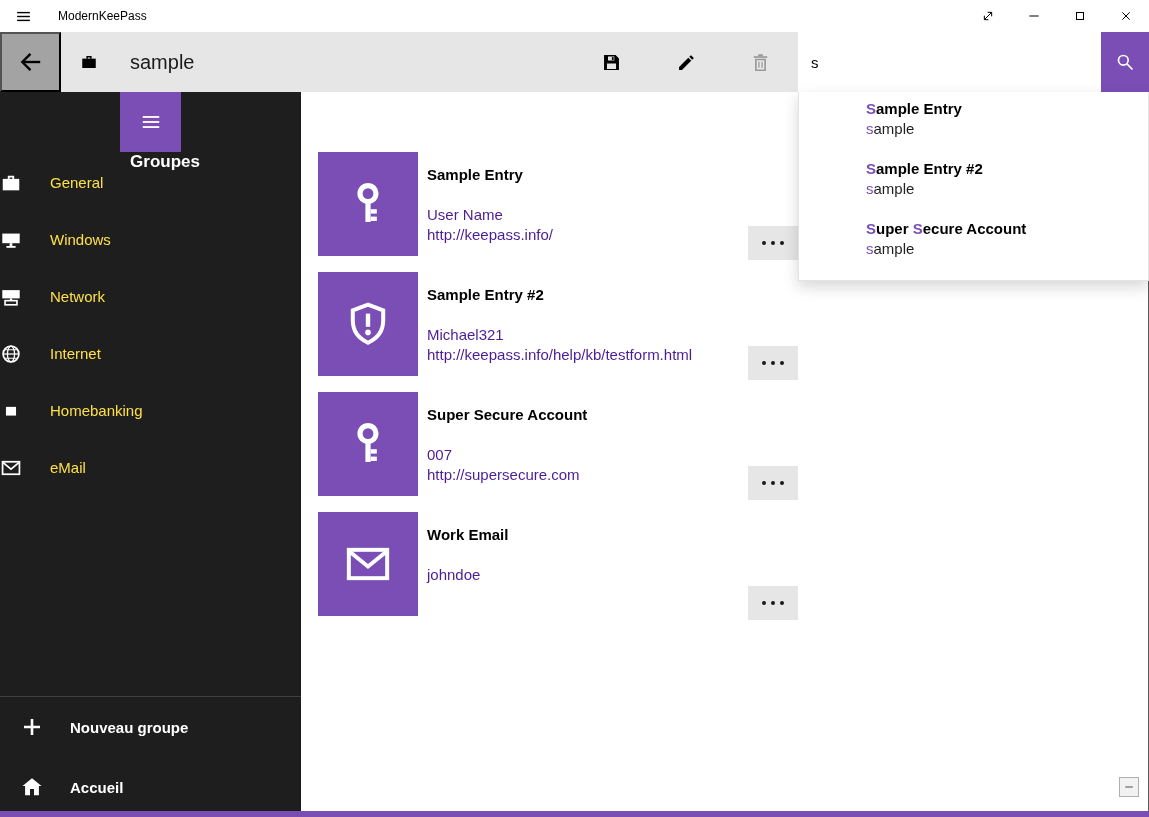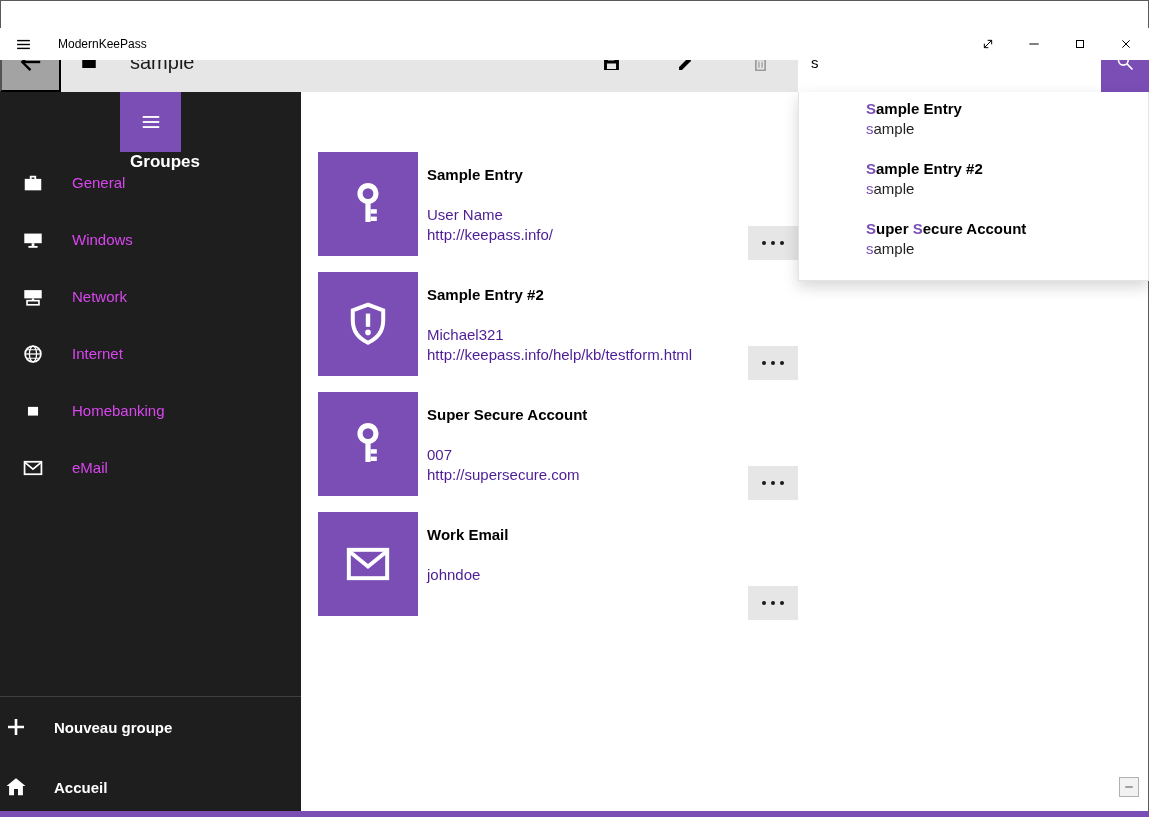--- a/index.html
+++ b/index.html
@@ -1,20 +1,20 @@
 <!DOCTYPE html>
 <html><head>
 <meta charset="utf-8">
 <style>
   html,body{margin:0;padding:0;background:#3c3c3c;font-family:"Liberation Sans",sans-serif;}
   .window{position:relative;width:1149px;height:817px;background:#fff;overflow:hidden;outline:1px solid #5a5a5a;outline-offset:-1px;cursor:default;}
   svg.icon{display:block;}
 
   
-  .titlebar{position:absolute;top:0;left:0;right:0;height:32px;background:#fff;display:flex;align-items:center;z-index:30;margin-top:28px;}
+  .titlebar{position:absolute;top:0;left:0;right:0;height:32px;background:#fff;display:flex;align-items:center;z-index:30;}
   .tb-burger{width:46px;height:32px;display:flex;align-items:center;justify-content:center;color:#000;}
   .tb-title{font-size:12px;color:#000;margin-left:12px;}
   .caption{margin-left:auto;display:flex;height:32px;}
   .cap-btn{width:46px;height:32px;display:flex;align-items:center;justify-content:center;color:#000;}
 
   
   .appbar{position:absolute;top:32px;left:0;right:0;height:60px;background:#e6e6e6;z-index:20;}
   .back-btn{position:absolute;left:0;top:0;width:61px;height:60px;background:#a3a3a3;display:flex;align-items:center;justify-content:center;color:#000;}
   .db-icon{position:absolute;left:80px;top:0;height:60px;display:flex;align-items:center;color:#000;}
   .db-title{position:absolute;left:130px;top:0;height:60px;display:flex;align-items:center;font-size:20px;color:#1b1b1b;}
@@ -32,26 +32,26 @@
   .sugg-title{font-size:15px;font-weight:bold;line-height:20px;color:#000;}
   .sugg-sub{font-size:15px;line-height:20px;color:#1f1f1f;}
   .hl{color:#7a4eb5;}
 
   
   .sidebar{position:absolute;left:0;top:92px;width:301px;bottom:0;background:#1e1e1e;color:#fff;z-index:10;}
   .sb-header{display:flex;height:60px;align-items:center;flex-direction:column;}
   .nav-toggle{width:61px;height:60px;background:#7a4eb5;display:flex;align-items:center;justify-content:center;color:#fff;flex:none;}
   .sb-heading{margin-left:29px;font-size:17px;font-weight:bold;}
   .group-list{margin-top:2px;}
-  .sb-item{display:flex;align-items:center;height:57px;padding-left:22px;color:#d946ef;}
+  .sb-item{display:flex;align-items:center;height:57px;color:#fde047;}
   .sb-icon{width:22px;display:flex;justify-content:center;color:#fff;}
   .sb-item .lbl{margin-left:28px;font-size:15px;}
   .sb-bottom{position:absolute;left:0;right:0;bottom:0;}
   .sb-divider{height:1px;background:#404040;}
-  .sb-action{display:flex;align-items:center;height:60px;padding-left:4px;color:#fff;}
+  .sb-action{display:flex;align-items:center;height:60px;padding-left:20px;color:#fff;}
   .sb-action .sb-icon{width:24px;}
   .sb-action .lbl{margin-left:26px;font-size:15px;font-weight:bold;}
 
   
   .entries{position:absolute;left:318px;top:152px;width:480px;z-index:5;}
   .entry-row{position:relative;display:flex;height:104px;margin-bottom:16px;}
   .tile{width:100px;height:104px;background:#7a4eb5;display:flex;align-items:center;justify-content:center;color:#fff;flex:none;}
   .entry-text{margin-left:9px;padding-top:13px;}
   .entry-title{font-size:15px;font-weight:bold;color:#000;line-height:19px;}
   .entry-sub{margin-top:21px;font-size:15px;line-height:20px;color:#4c1d95;}

